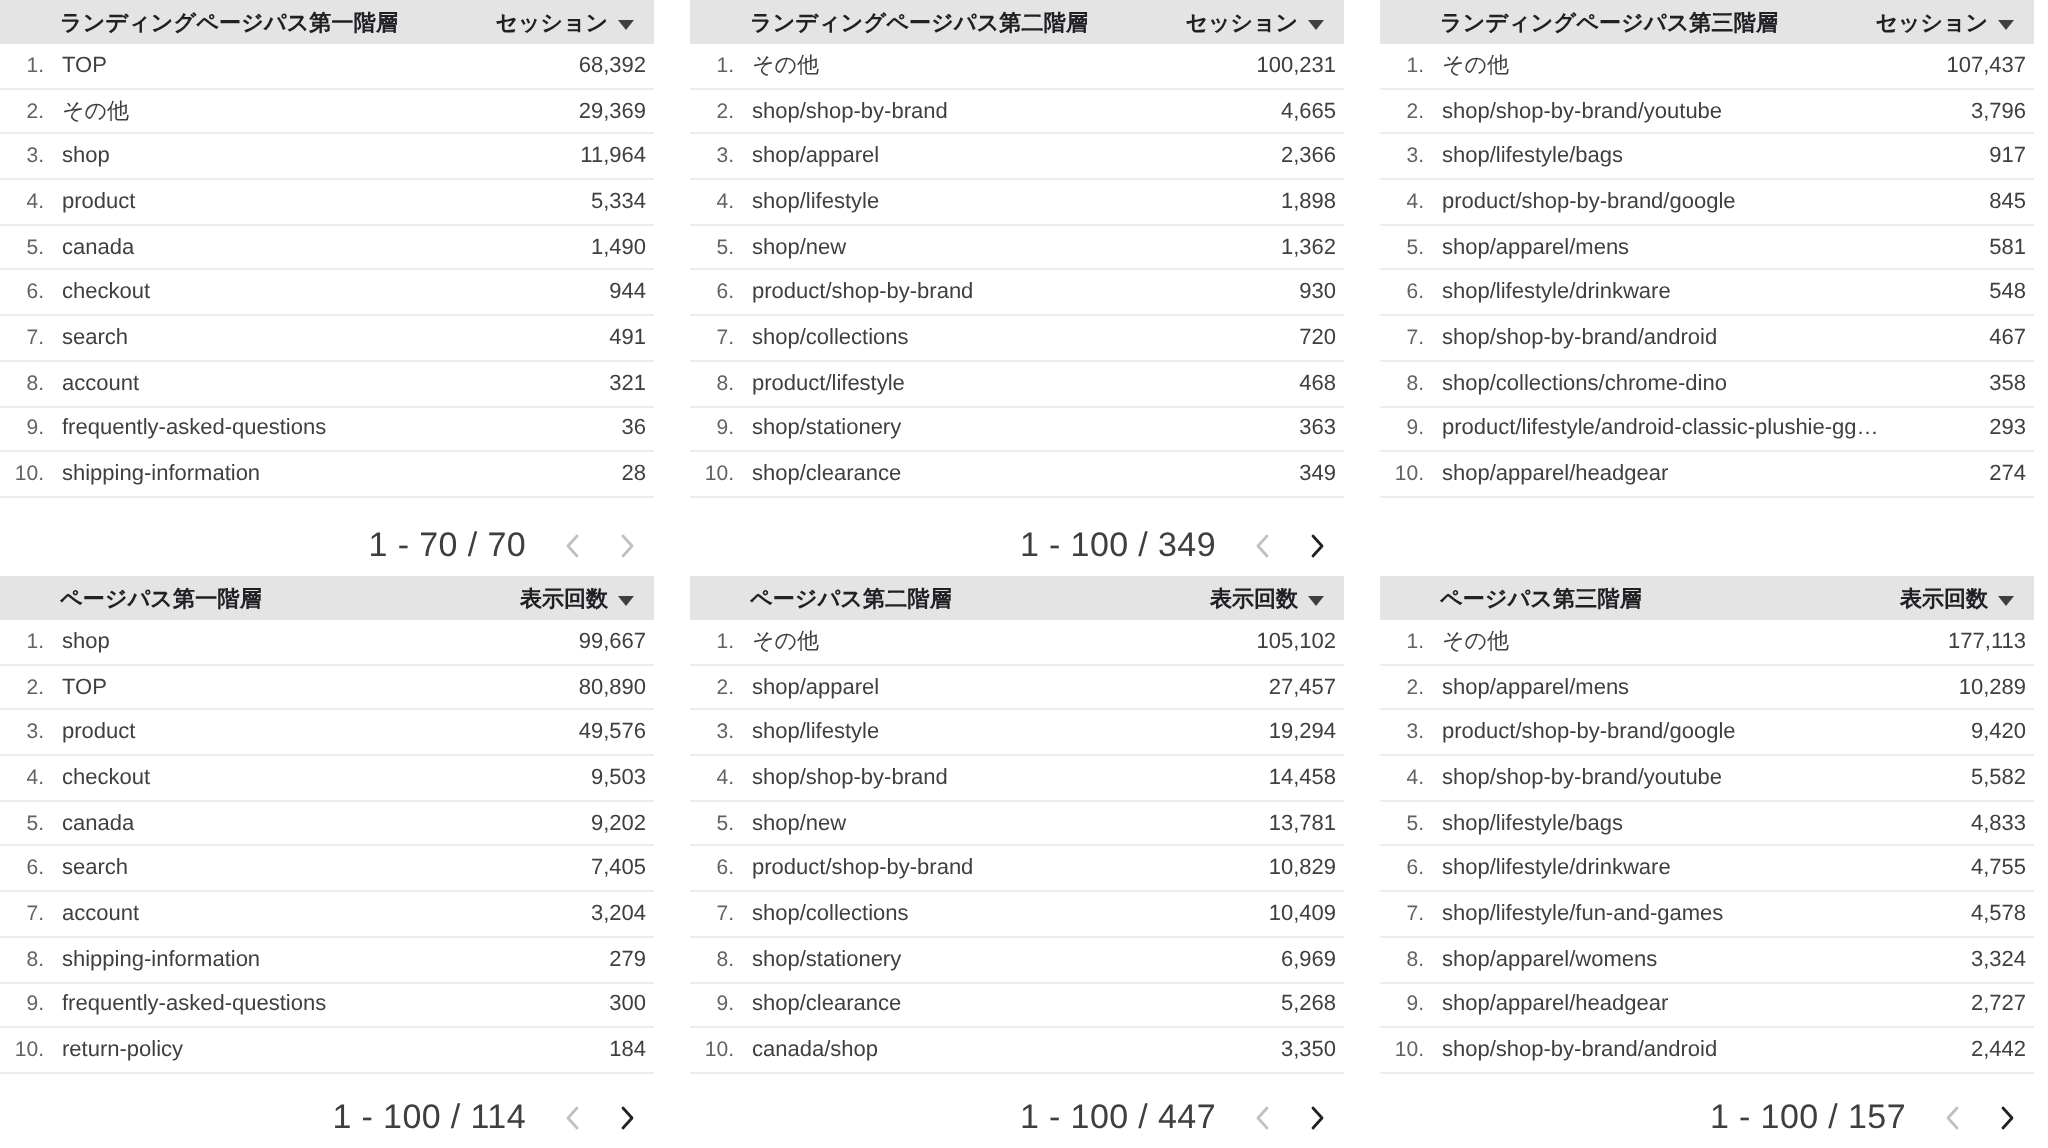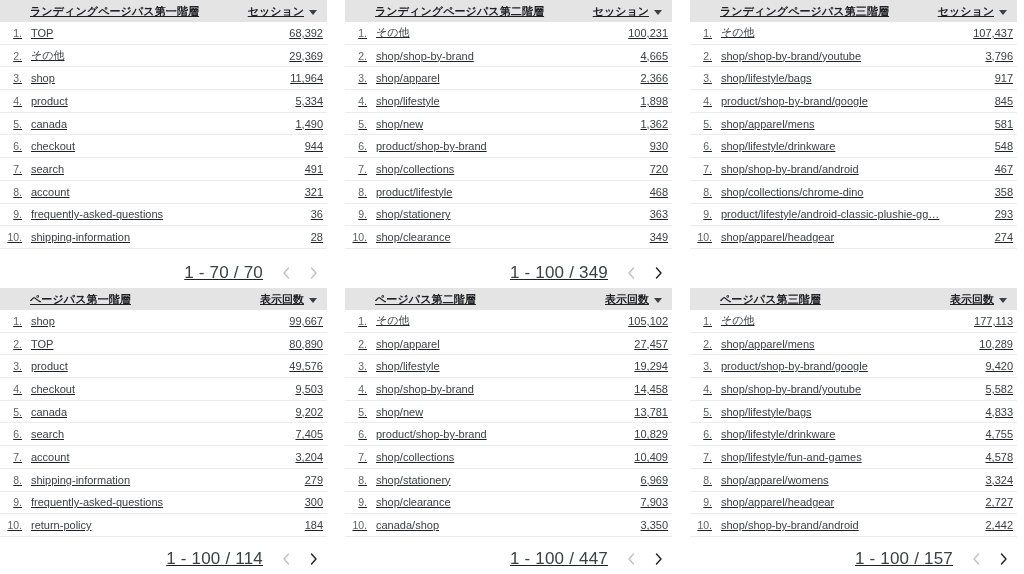--- a/index.html
+++ b/index.html
@@ -24,21 +24,20 @@
     display: flex;
     flex-direction: column;
     overflow: hidden;
     padding-right: 10px;
   }
   .card-inner {
     display: flex;
     flex-direction: column;
     width: 100%;
     height: 100%;
-    text-decoration: underline;
   }
   .tbl-header {
     background: #e4e4e4;
     height: 22px;
     display: flex;
     align-items: center;
     flex: 0 0 auto;
   }
   .th-idx {
     width: 30px;
@@ -498,21 +497,21 @@
             <div class="cell-met">10,409</div>
           </div>
           <div class="row">
             <div class="cell-idx">8.</div>
             <div class="cell-dim">shop/stationery</div>
             <div class="cell-met">6,969</div>
           </div>
           <div class="row">
             <div class="cell-idx">9.</div>
             <div class="cell-dim">shop/clearance</div>
-            <div class="cell-met">7,903</div>
+            <div class="cell-met">5,268</div>
           </div>
           <div class="row">
             <div class="cell-idx">10.</div>
             <div class="cell-dim">canada/shop</div>
             <div class="cell-met">3,350</div>
           </div>
         </div>
         <div class="pager">
           <span class="pager-range">1 - 100 / 447</span>
           <button class="pg-btn disabled">

